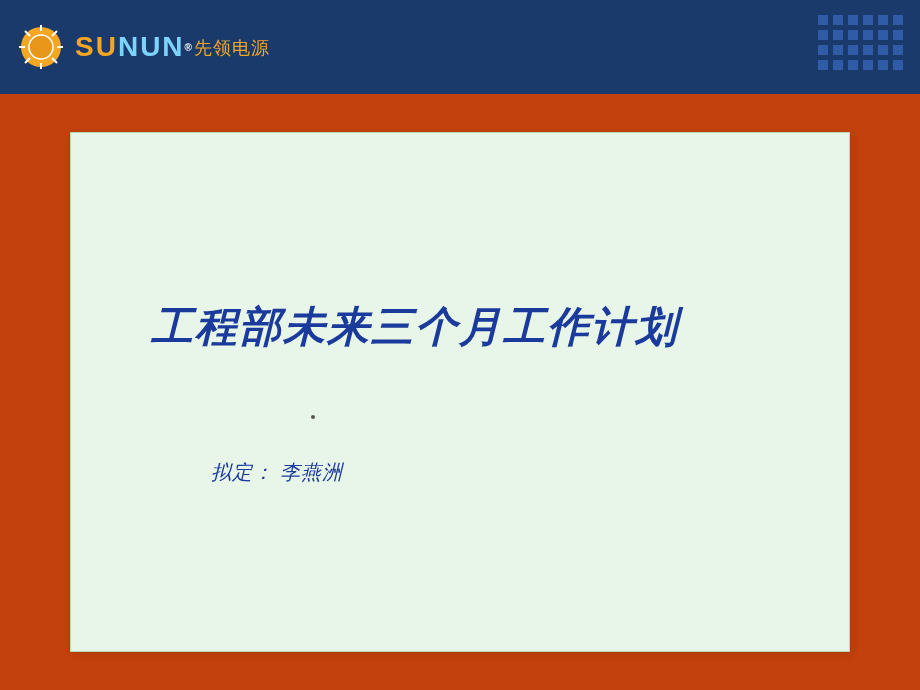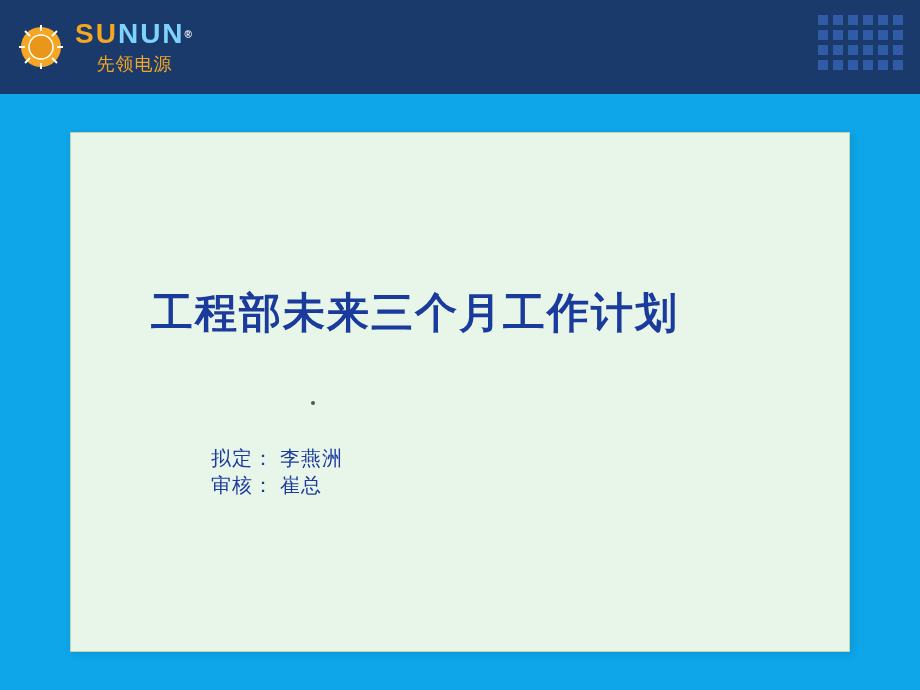--- a/index.html
+++ b/index.html
@@ -21,21 +21,21 @@
       width: 920px;
       height: 94px;
       background: #1a3a6b;
       display: flex;
       align-items: center;
       position: relative;
     }
 
     .logo-box {
       display: flex;
-      flex-direction: column;
+      flex-direction: row;
       align-items: center;
       justify-content: center;
     }
 
     .logo-sunun {
       font-size: 28px;
       font-weight: 900;
       color: white;
       letter-spacing: 2px;
       font-family: Arial, sans-serif;
@@ -80,25 +80,26 @@
       width: 10px;
       height: 10px;
       background: #3a6abf;
       opacity: 0.7;
     }
 
     
     .main-content {
       width: 920px;
       height: 596px;
-      background: #0ea5e9;
+      background: #c2410c;
       display: flex;
       align-items: center;
       justify-content: center;
       position: relative;
+      font-style: italic;
     }
 
     .slide-card {
       width: 780px;
       height: 520px;
       background: #e8f5e9;
       border: 1px solid #b2d8b5;
       display: flex;
       flex-direction: column;
       justify-content: center;
@@ -209,19 +210,15 @@
   <div class="slide-card">
     <div class="slide-title">工程部未来三个月工作计划</div>
 
     <div class="slide-dot"></div>
 
     <div class="slide-info">
       <div class="info-line">
         <span>拟定：</span>
         <span>李燕洲</span>
       </div>
-      <div class="info-line">
-        <span>审核：</span>
-        <span>崔总</span>
-      </div>
     </div>
   </div>
 </div>
 
 </body></html>

